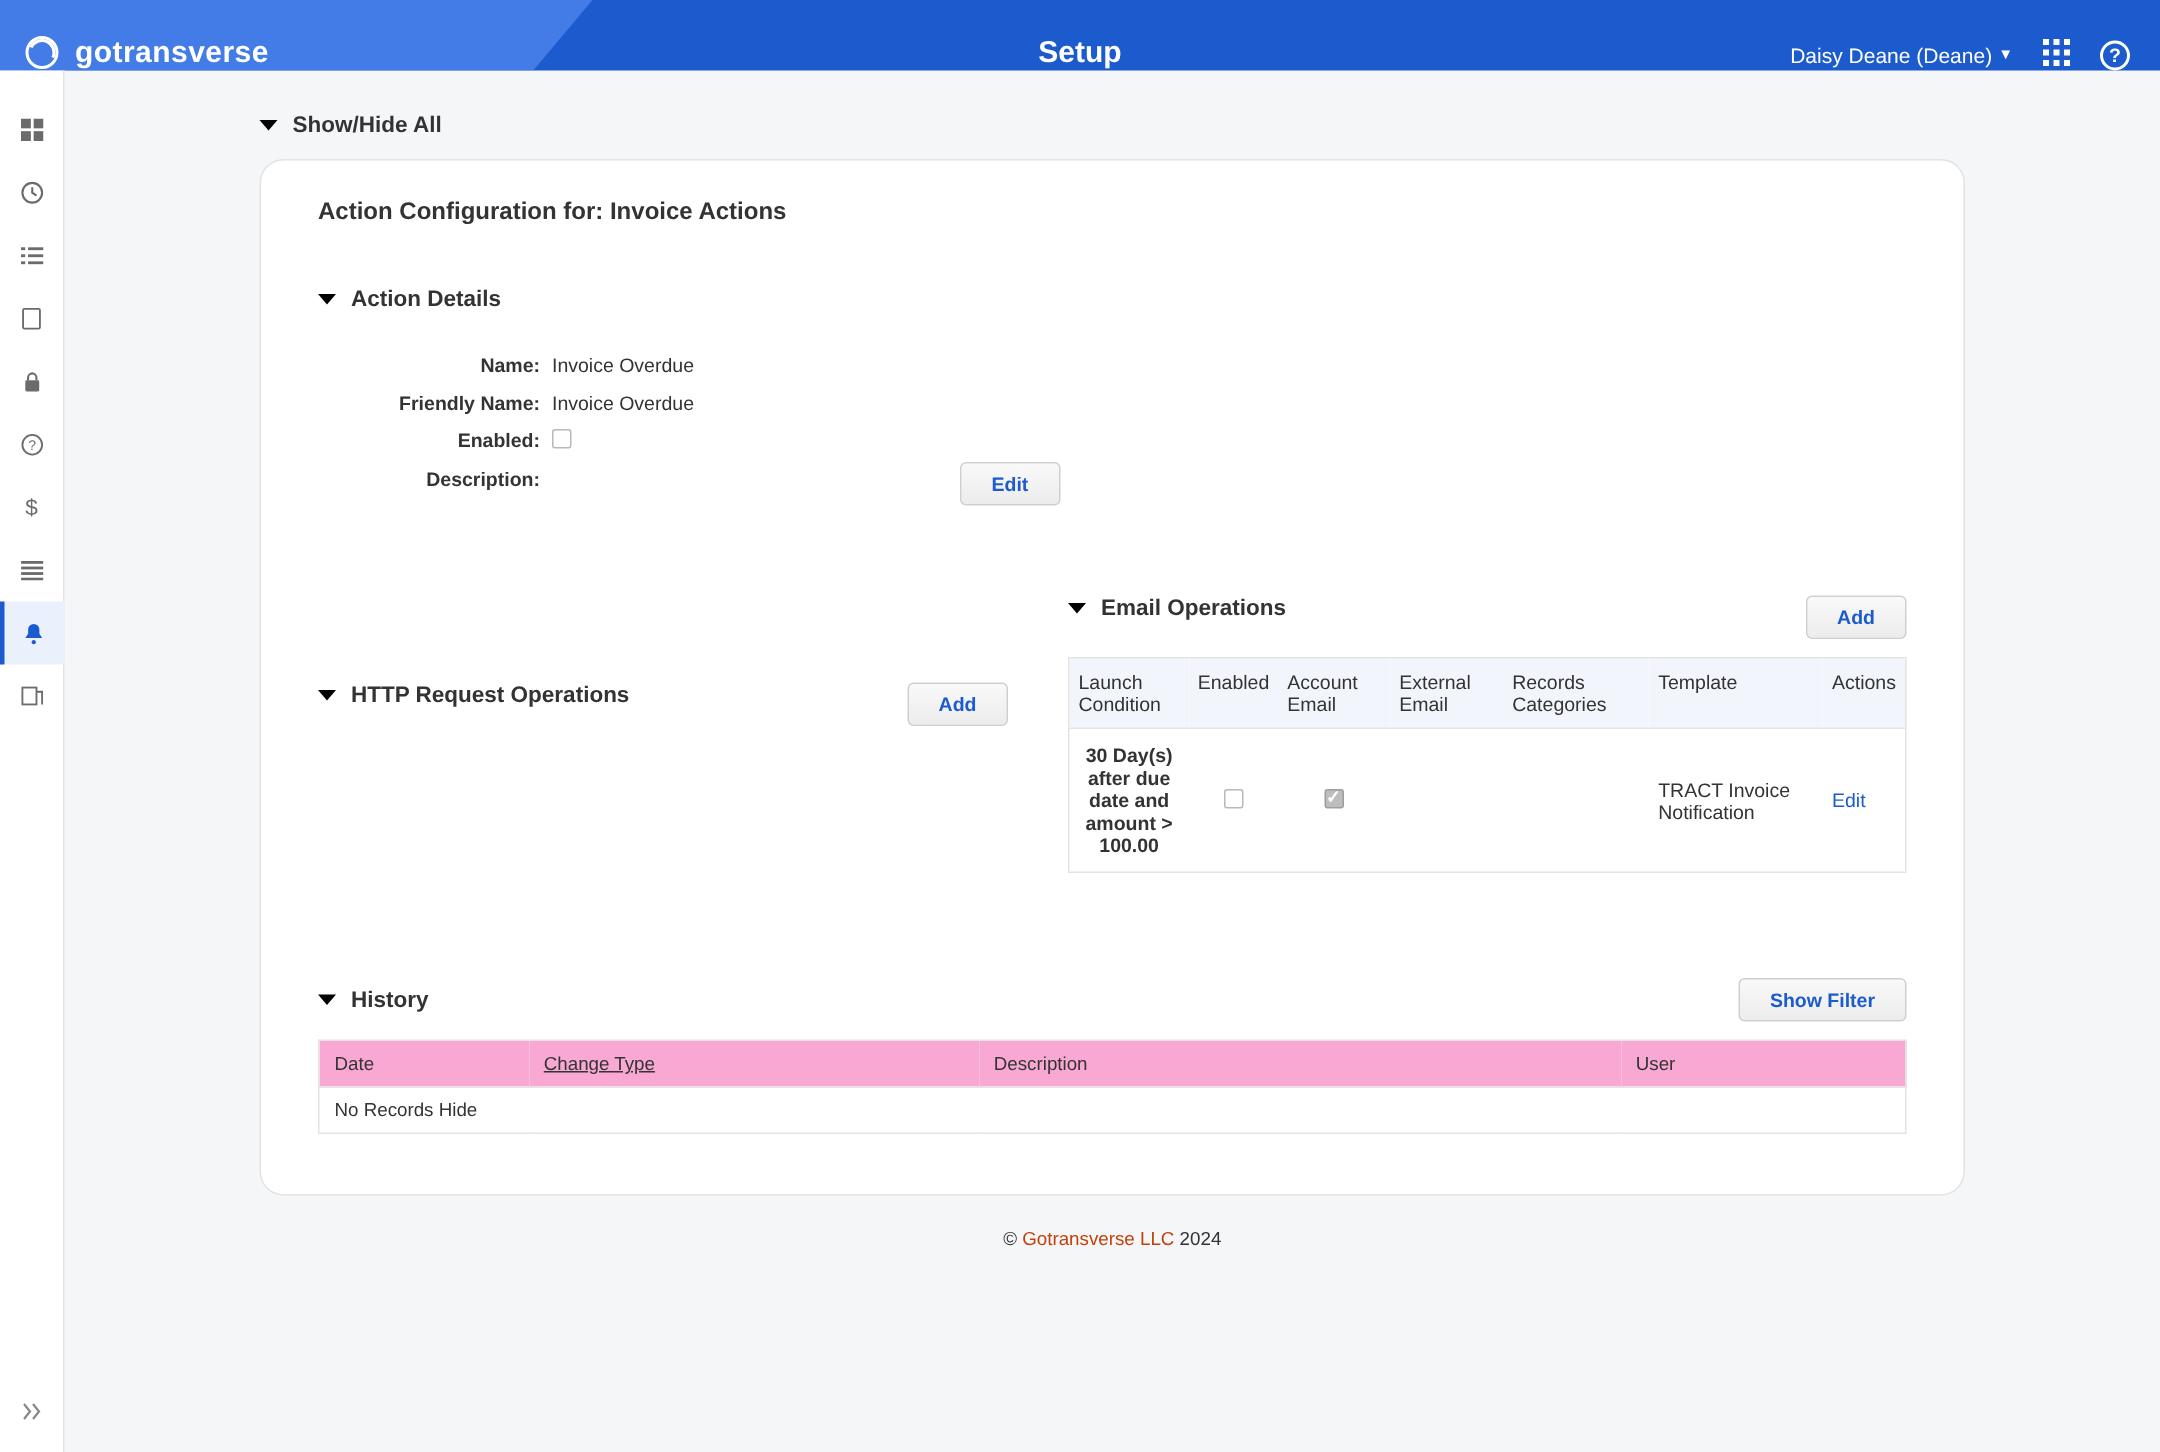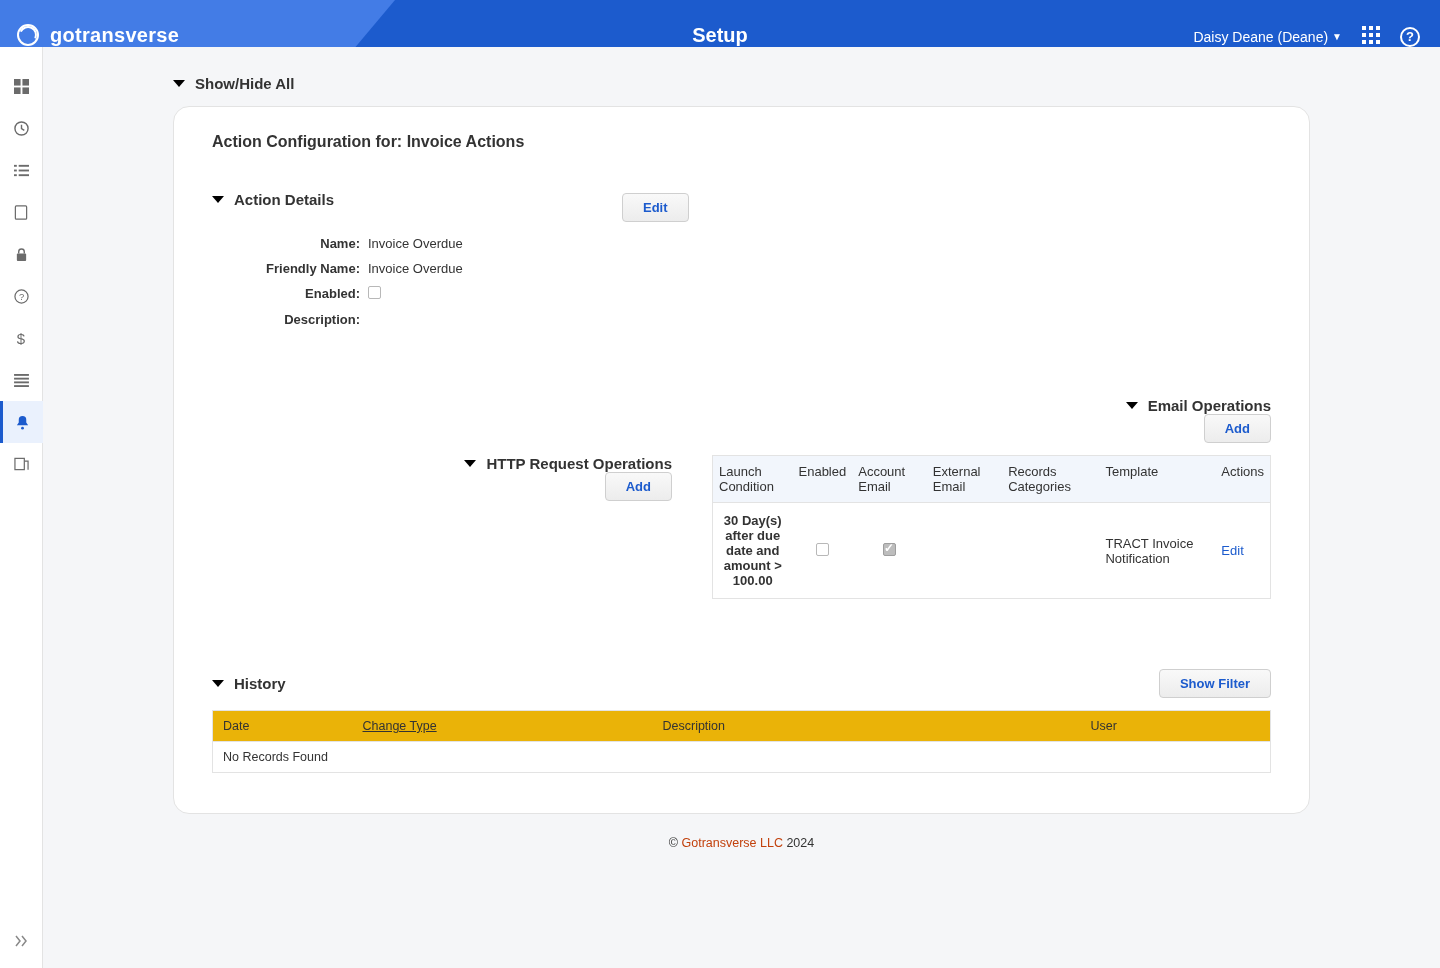--- a/index.html
+++ b/index.html
@@ -126,41 +126,41 @@
   border-radius:4px;
   padding: 6px 20px;
   font-size:13px;
   color:#1C5BCD;
   cursor:pointer;
   font-weight:600;
 }
 
 
 .details-row{
-  display:flex; align-items:flex-start; gap:30px;margin-top:28px;
+  display:flex; align-items:flex-end; gap:48px;margin-top:28px;
 }
 .dl {
   padding: 28px 0 0 36px;
 }
 .dl-row{
   display:flex; margin-bottom:10px; font-size:13px;
 }
 .dl-label{ width:120px; text-align:right; font-weight:700; padding-right:8px;}
 .dl-value{ font-weight:400; }
 .chk { width:13px;height:13px;border:1px solid #b8b8b8;border-radius:2px; display:inline-block; background:#fff;}
 .chk.checked{ background:#bdbdbd; border-color:#9e9e9e; position:relative;}
 .chk.checked::after{content:"✓"; position:absolute; top:-3px; left:0px; font-size:12px; color:#fff; font-weight:700;}
 
 
 .ops-row {
   display:flex; gap:40px; align-items:flex-start;
   margin-top: 60px;
 }
 .ops-col { flex:1; }
-.ops-hdr-row{ display:flex; align-items:flex-end; justify-content:space-between;flex-direction:column; }
+.ops-hdr-row{ display:flex; align-items:flex-start; justify-content:space-between; }
 .ops-hdr-row .section-hdr{ margin-bottom:0;}
 
 
 .table {
   margin-top:12px;
   border:1px solid #e3e3e3;
   width:100%;
   font-size:13px;
   border-collapse:collapse;
 }
@@ -179,21 +179,21 @@
   vertical-align:middle;
   margin-left:44px;
 }
 .table td.center, .table th.center{ text-align:center; }
 .table td.bold{ font-weight:700; text-align:center; }
 .link{ color:#1C5BCD; cursor:pointer; }
 
 
 .history-hdr-row{ display:flex; align-items:center; justify-content:space-between; margin-top:70px;}
 .history-table{ margin-top:12px; width:100%; border:1px solid #e3e3e3; border-collapse:collapse; font-size:12.5px;}
-.history-table th{ background:#eab308; font-weight:400; text-align:left; padding:8px 10px; border-bottom:1px solid #e3e3e3;}
+.history-table th{ background:#f9a8d4; font-weight:400; text-align:left; padding:8px 10px; border-bottom:1px solid #e3e3e3;}
 .history-table td{ padding:8px 10px;}
 
 .footer{
   text-align:center;
   font-size:12.5px;
   padding-top:22px;
 }
 .footer a{ color:#c2410c; text-decoration:none; }
 </style>
 </head>
@@ -407,21 +407,21 @@
       <thead>
         <tr>
           <th style="width:140px;">Date</th>
           <th style="width:300px;text-decoration:underline;">Change Type</th>
           <th>Description</th>
           <th style="width:190px;">User</th>
         </tr>
       </thead>
       <tbody>
         <tr>
-          <td colspan="4">No Records Found</td>
+          <td colspan="4">No Records Hide</td>
         </tr>
       </tbody>
     </table>
 
   </div>
 
   <div class="footer">
     <span>©</span>
     <a href="#">Gotransverse LLC</a>
     <span>2024</span>

